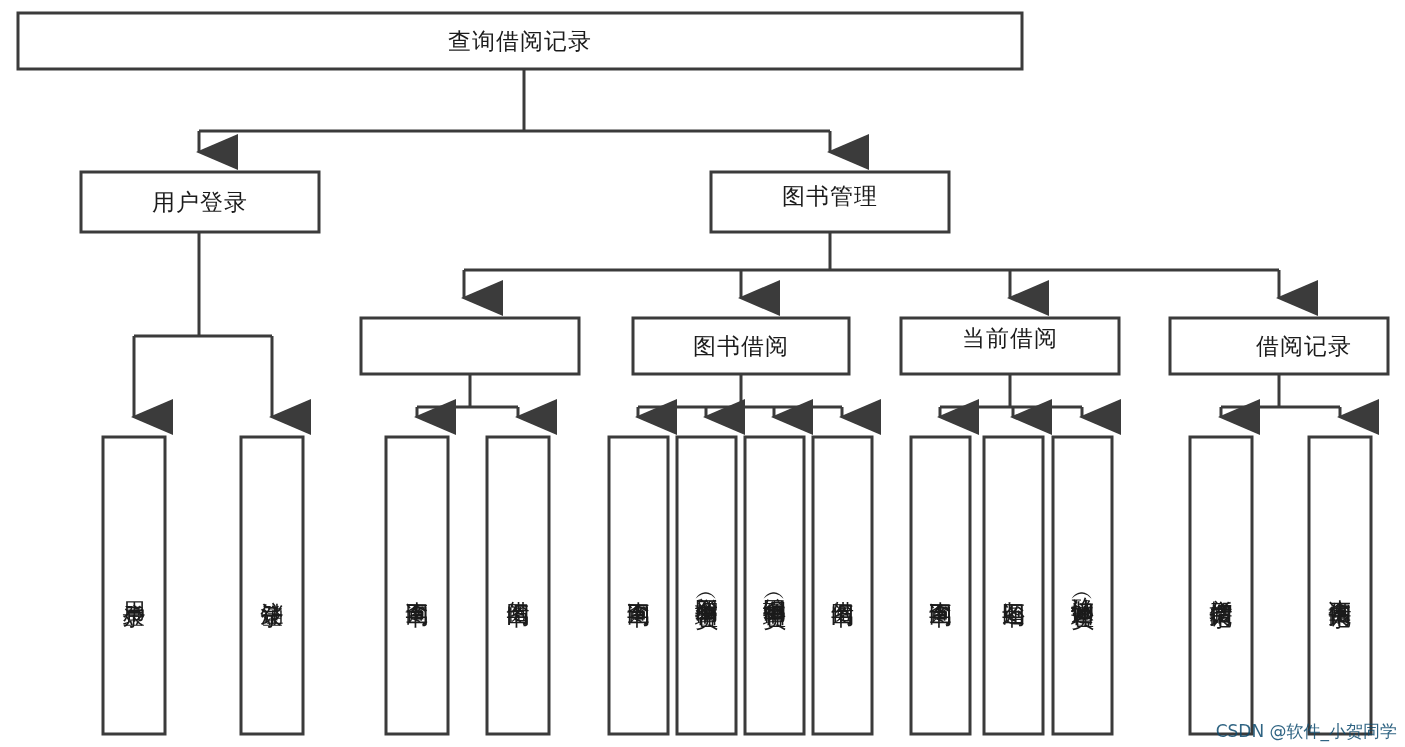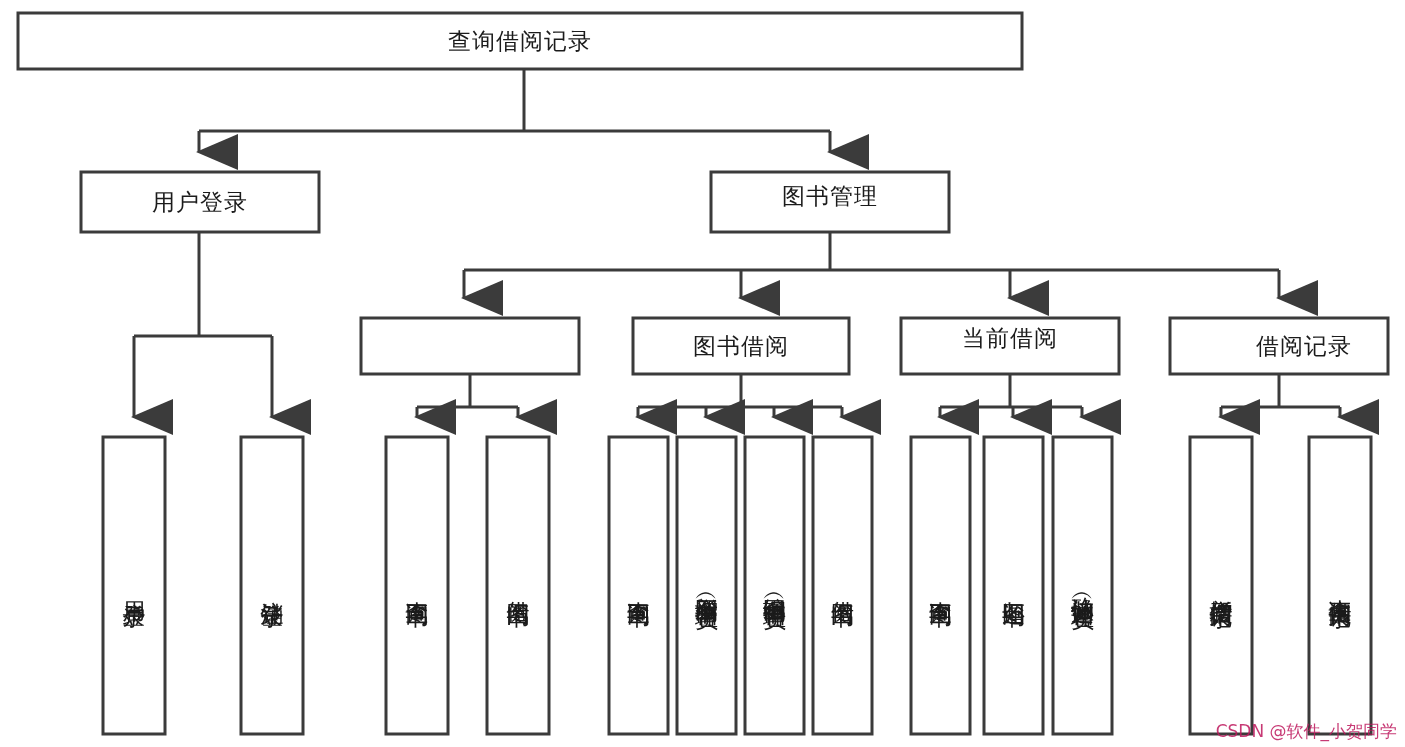--- a/index.html
+++ b/index.html
@@ -72,21 +72,21 @@
   }
   .root-label-text {
     font-size: 23px;
   }
   #watermark {
     position: absolute;
     right: 8px;
     bottom: 4px;
     font-family: "DejaVu Sans", "Liberation Sans", sans-serif;
     font-size: 17px;
-    color: #be185d;
+    color: #0c4a6e;
     opacity: 0.85;
     white-space: nowrap;
     pointer-events: none;
     margin-left: 8px;
   }
 </style>
 </head>
 <body>
 
 <div id="diagram-root">

